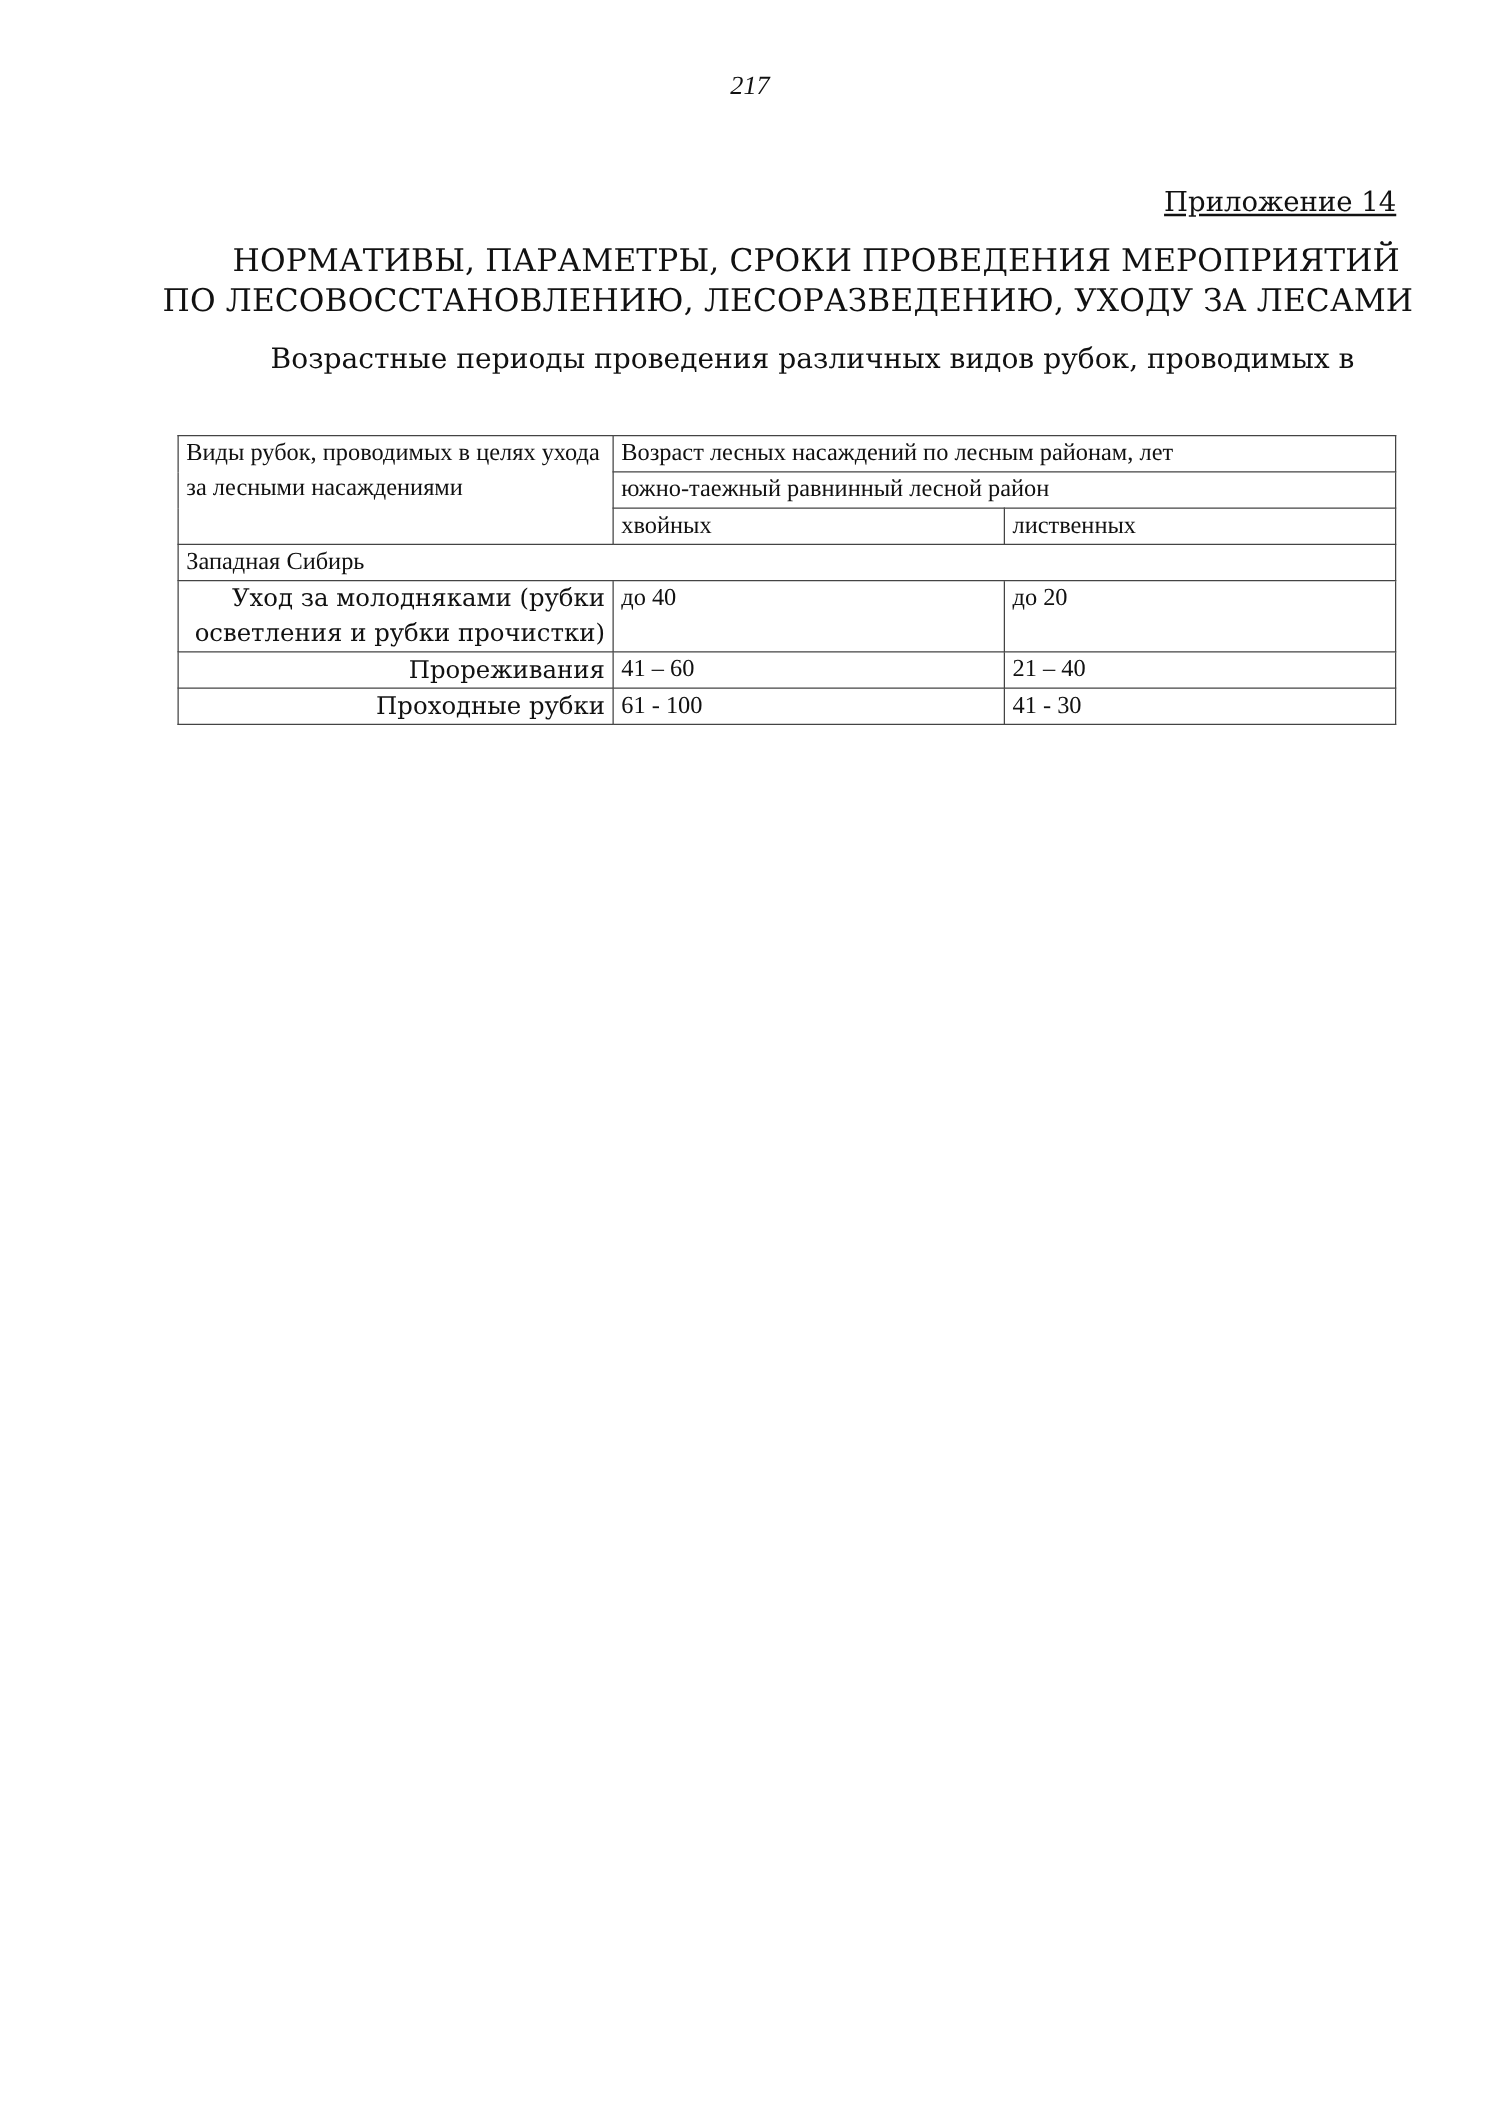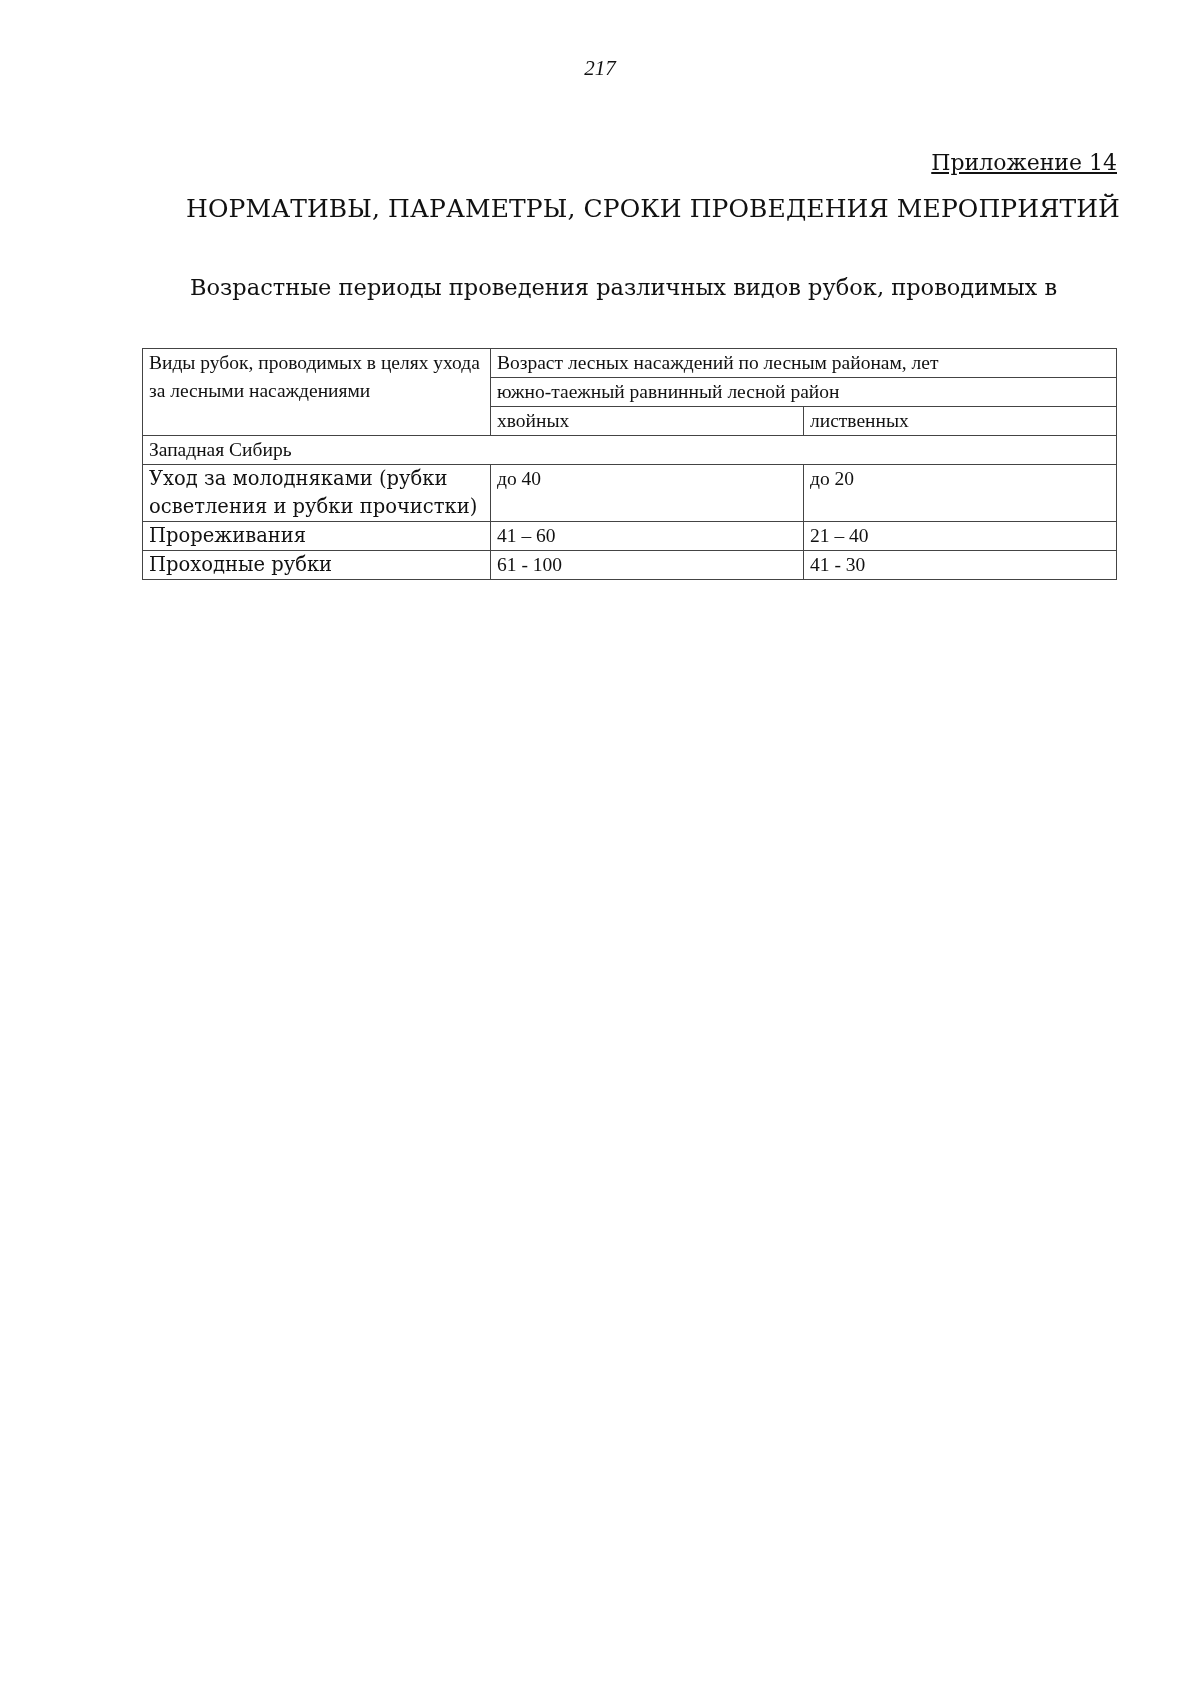--- a/index.html
+++ b/index.html
@@ -20,43 +20,44 @@
       text-decoration: underline;
     }
     .title {
       position: absolute; top: 193px; left: 130px; width: 990px;
       text-align: right; font-size: 25px; line-height: 32px;
       letter-spacing: 0.1px;
     }
     .title div { white-space: nowrap; }
     .subtitle {
       position: absolute; top: 272px; left: 190px; width: 920px;
-      text-align: left; font-size: 22.5px; line-height: 31px;
+      text-align: center; font-size: 22.5px; line-height: 31px;
     }
     table.norms {
       position: absolute; top: 348px; left: 142px; width: 975px;
       border-collapse: collapse; font-size: 19.5px; line-height: 28px;
     }
     table.norms td {
       border: 1.5px solid #444444; padding: 0 6px; vertical-align: top;
     }
     .c { text-align: left; font-family: Liberation Serif, serif; }
-    .l { text-align: left; }
+    .l { text-align: right; }
     .col1 { width: 335px; }
     .col2 { width: 300px; }
   </style>
 </head>
 <body>
 
 <div class="page-number">217</div>
 
 <div class="appendix">Приложение 14</div>
 
 <div class="title">
   <div>НОРМАТИВЫ, ПАРАМЕТРЫ, СРОКИ ПРОВЕДЕНИЯ МЕРОПРИЯТИЙ</div>
+  <div>ПО ЛЕСОВОССТАНОВЛЕНИЮ, ЛЕСОРАЗВЕДЕНИЮ, УХОДУ ЗА ЛЕСАМИ</div>
 </div>
 
 <div class="subtitle">
   <div>Возрастные периоды проведения различных видов рубок, проводимых в</div>
 </div>
 
 <table class="norms">
   <tbody>
       <tr>
     <td class="c col1" rowspan="3">Виды рубок, проводимых в целях ухода за лесными насаждениями</td>

